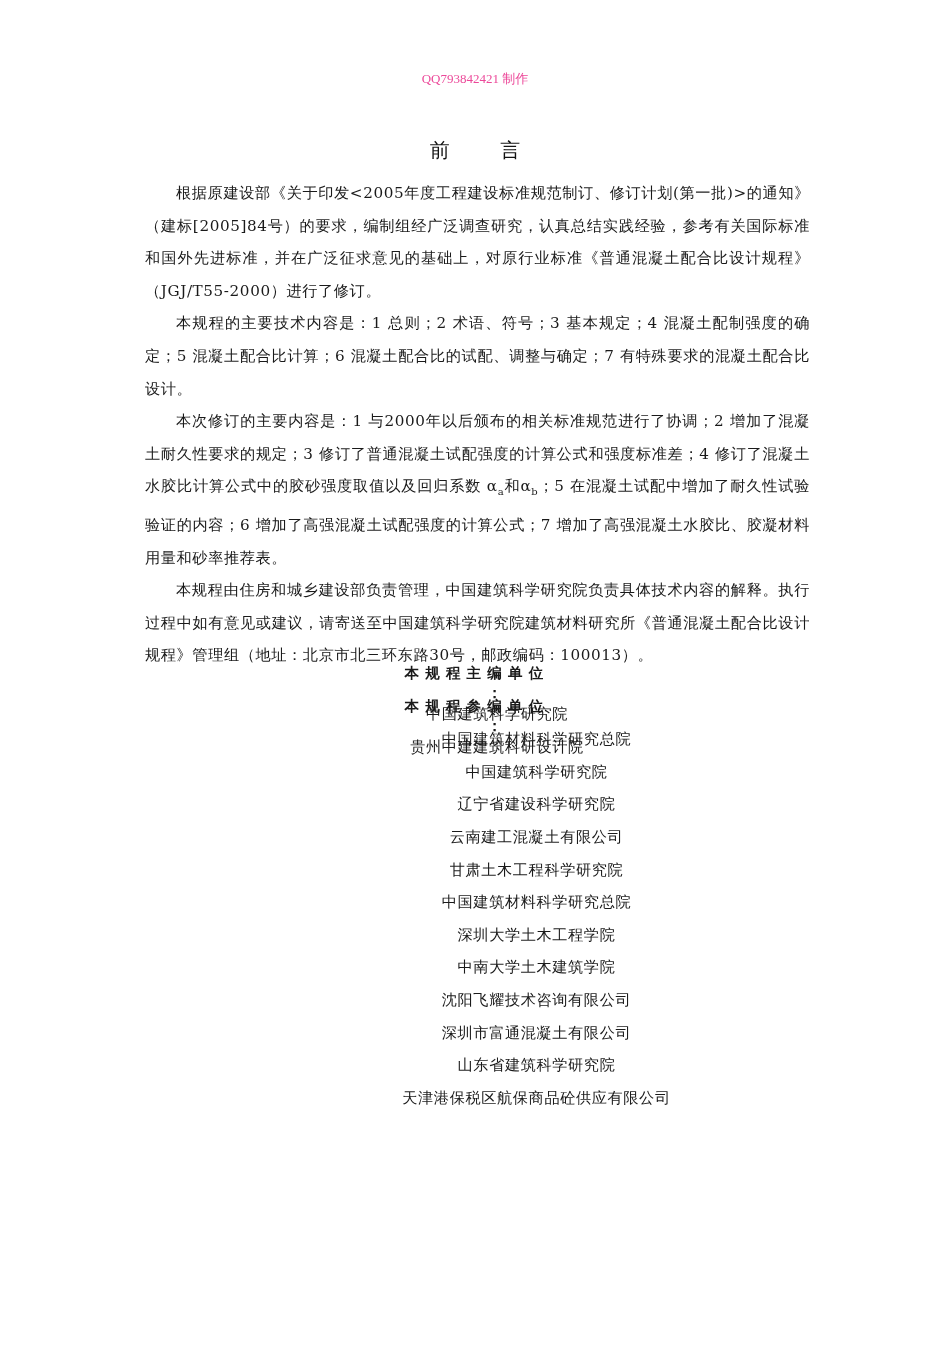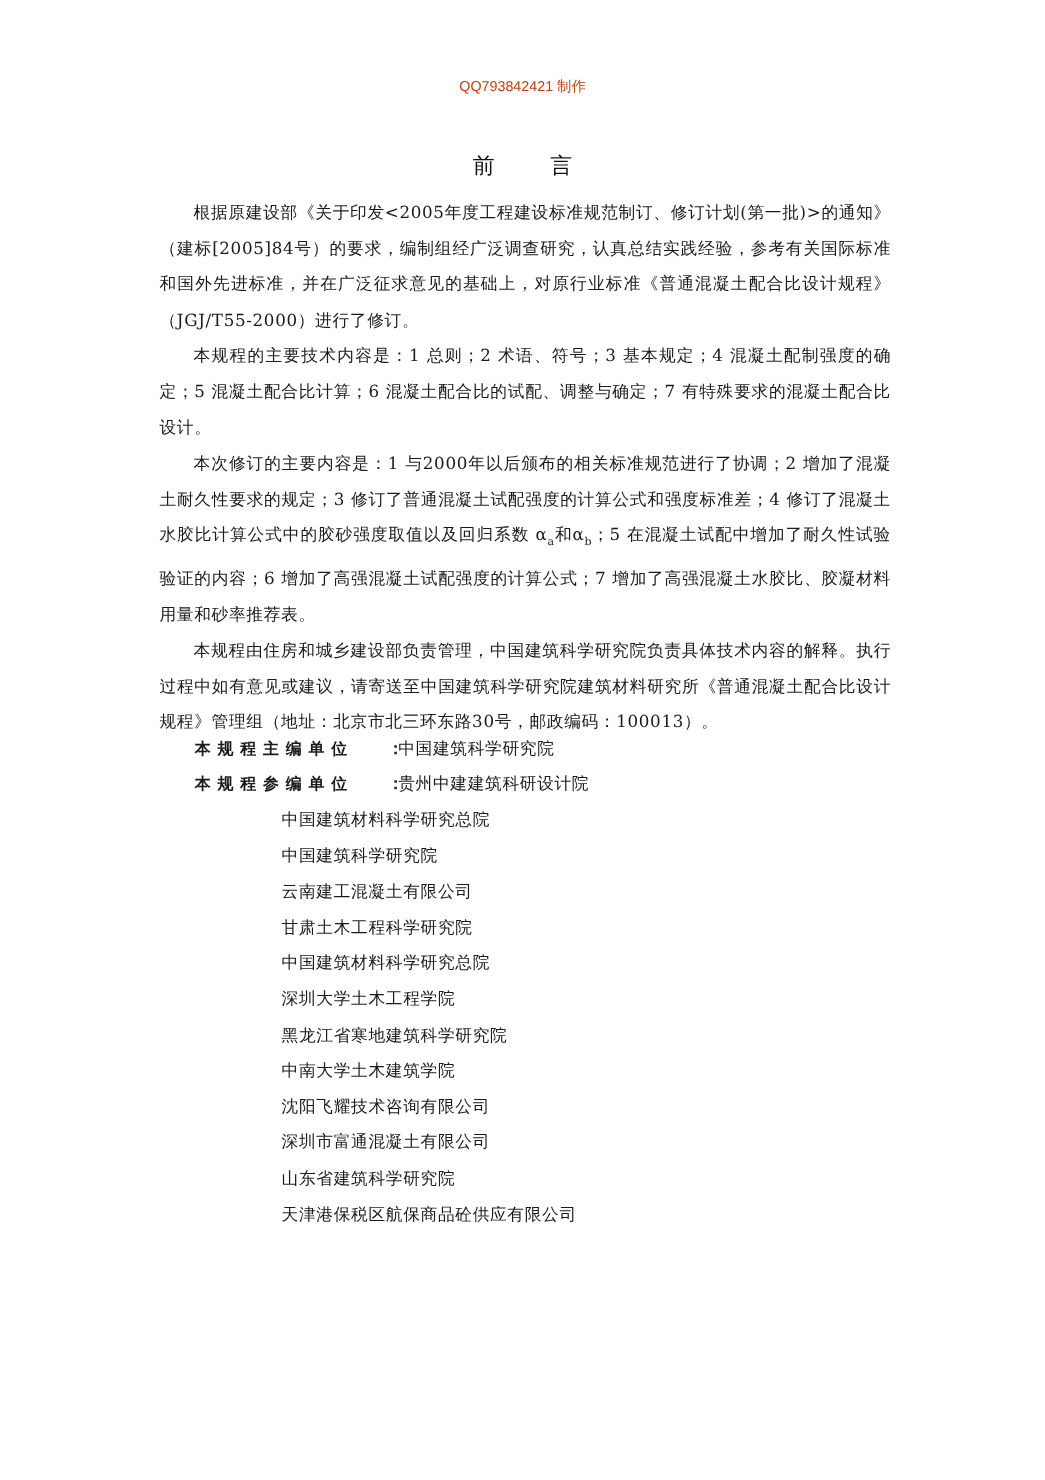--- a/index.html
+++ b/index.html
@@ -3,38 +3,38 @@
   <meta charset="utf-8">
   <style>
     html, body { margin: 0; padding: 0; background: #ffffff; }
     body {
       width: 950px; height: 1345px; position: relative; overflow: hidden;
       font-family: "DejaVu Serif", "Liberation Serif", serif;
       color: #1a1a1a;
     }
     .watermark {
       position: absolute; top: 70px; left: 0; width: 950px; text-align: center;
-      font-size: 13px; color: #c2410c;
-      font-family: Liberation Sans, sans-serif;
+      font-size: 13px; color: #ec4899;
+      font-family: Liberation Serif, serif;
     }
     .title {
       position: absolute; top: 137px; left: 0; width: 950px; text-align: center;
       font-size: 20px; letter-spacing: 22px; color: #111;
       text-indent: 22px;
     }
     .body-text {
       position: absolute; left: 145px; width: 665px; top: 177px;
     }
     .para {
       margin: 0; font-size: 15.2px; line-height: 32.6px; text-indent: 31px;
       text-align: justify; text-align-last: left; letter-spacing: 0.6px;
     }
     .alpha sub { font-size: 10px; }
     .units { position: absolute; left: 177px; top: 664px; width: 640px; }
-    .unit-row { display: flex; height: 32.6px; align-items: center; font-size: 15.2px; }
+    .unit-row { display: flex; height: 32.6px; align-items: center; font-size: 15.2px; flex-direction: column; }
     .unit-label {
       width: 185px; font-weight: bold; letter-spacing: 6.2px;
       font-family: "DejaVu Sans", "Liberation Sans", sans-serif; font-size: 14.5px;
       white-space: nowrap;
     }
     .unit-colon { margin-left: -10px; width: 10px; font-weight: bold; }
     .unit-name { letter-spacing: 0.6px; }
     .unit-list { margin-left: 79px; text-align: right; }
   </style>
 </head>
@@ -58,24 +58,24 @@
     <span class="unit-name">中国建筑科学研究院</span>
   </div>
   <div class="unit-row">
     <span class="unit-label">本规程参编单位</span>
     <span class="unit-colon">：</span>
     <span class="unit-name">贵州中建建筑科研设计院</span>
   </div>
   <div class="unit-list">
     <div class="unit-row unit-name">中国建筑材料科学研究总院</div>
     <div class="unit-row unit-name">中国建筑科学研究院</div>
+    <div class="unit-row unit-name">辽宁省建设科学研究院</div>
     <div class="unit-row unit-name">云南建工混凝土有限公司</div>
     <div class="unit-row unit-name">甘肃土木工程科学研究院</div>
     <div class="unit-row unit-name">中国建筑材料科学研究总院</div>
     <div class="unit-row unit-name">深圳大学土木工程学院</div>
-    <div class="unit-row unit-name">黑龙江省寒地建筑科学研究院</div>
     <div class="unit-row unit-name">中南大学土木建筑学院</div>
     <div class="unit-row unit-name">沈阳飞耀技术咨询有限公司</div>
     <div class="unit-row unit-name">深圳市富通混凝土有限公司</div>
     <div class="unit-row unit-name">山东省建筑科学研究院</div>
     <div class="unit-row unit-name">天津港保税区航保商品砼供应有限公司</div>
   </div>
 </div>
 
 </body></html>

